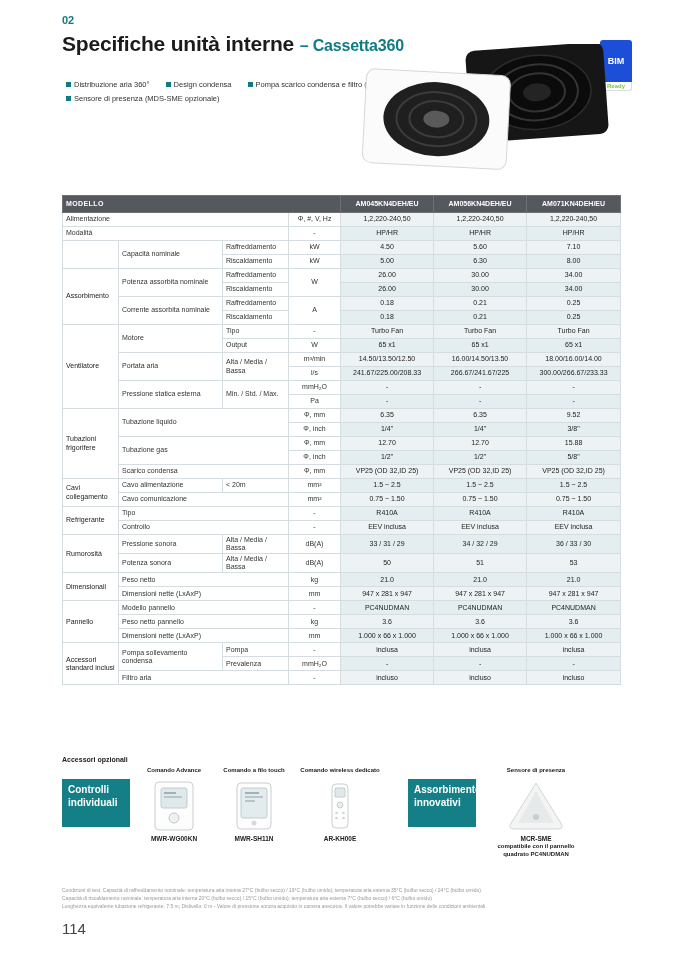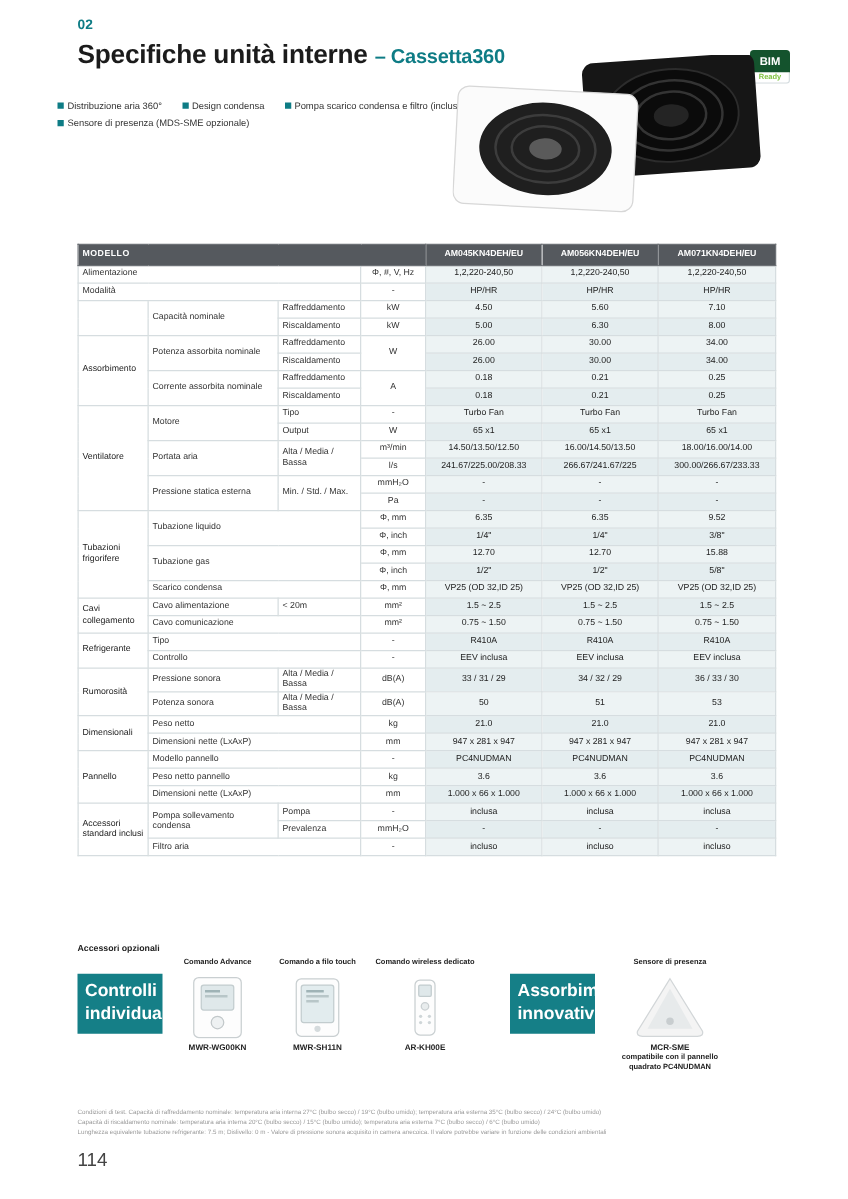--- a/index.html
+++ b/index.html
@@ -5,47 +5,47 @@
   html,body{margin:0;padding:0;}
   body{
     width:678px;height:959px;position:relative;background:#ffffff;
     font-family:"Liberation Sans", sans-serif;color:#222;overflow:hidden;
   }
   
   .kicker{position:absolute;left:62px;top:14px;font-size:11px;font-weight:bold;color:#0e7c85;}
   .page-title{position:absolute;left:62px;top:32px;font-size:21px;font-weight:bold;color:#1b1b1b;letter-spacing:-0.2px;}
   .page-title .suffix{font-size:16px;color:#0e7c85;font-weight:bold;}
   
-  .features{position:absolute;left:46px;top:80px;width:380px;font-size:7.5px;color:#333;}
+  .features{position:absolute;left:66px;top:80px;width:380px;font-size:7.5px;color:#333;}
   .feat-row{display:flex;margin-bottom:5px;}
   .feat{display:flex;align-items:center;margin-right:16px;white-space:nowrap;}
   .bullet{width:5px;height:5px;background:#0e7c85;display:inline-block;margin-right:3px;flex:0 0 auto;}
   
   .bim-badge{position:absolute;left:600px;top:40px;width:32px;text-align:center;}
-  .bim-top{background:#14532d;color:#fff;font-size:9px;font-weight:bold;padding:4px 0;border-radius:3px 3px 0 0;}
+  .bim-top{background:#1d4ed8;color:#fff;font-size:9px;font-weight:bold;padding:16px 0;border-radius:3px 3px 0 0;}
   .bim-bottom{background:#fff;border:1px solid #d6dde0;border-top:none;color:#7fc241;font-size:6px;font-weight:bold;padding:1px 0;border-radius:0 0 3px 3px;}
   
   .hero{position:absolute;left:362px;top:44px;width:248px;height:128px;}
   
   .spec-table{position:absolute;left:62px;top:195px;width:558px;border-collapse:collapse;table-layout:fixed;font-size:7px;}
   .spec-table th,.spec-table td{border:1px solid #d6dde0;padding:1px 3px;line-height:1.15;height:11px;overflow:hidden;}
   .spec-table thead th{background:#55595e;color:#fff;border-color:#6d7176;height:14px;font-size:7px;}
   .th-modello{text-align:left;letter-spacing:0.4px;}
   .th-model{text-align:center;font-weight:bold;}
   .cell-g,.cell-l,.cell-c{text-align:left;background:#fff;color:#333;vertical-align:middle;}
   .cell-g{color:#222;}
   .cell-u{text-align:center;background:#fff;color:#333;vertical-align:middle;}
   .cell-v{text-align:center;color:#222;vertical-align:middle;}
   .spec-table tbody tr:nth-child(odd) .cell-v{background:#edf3f4;}
   .spec-table tbody tr:nth-child(even) .cell-v{background:#e4edef;}
   
   .acc-section{position:absolute;left:62px;top:756px;width:558px;}
   .acc-title{font-size:7px;font-weight:bold;color:#222;margin-bottom:4px;}
   .acc-row{display:flex;align-items:flex-start;}
-  .acc-box{width:58px;height:38px;background:#157f87;color:#fff;font-size:14px;font-weight:bold;padding:5px 4px 5px 6px;margin-top:12px;line-height:1.25;flex:0 0 auto;}
+  .acc-box{width:58px;height:38px;background:#157f87;color:#fff;font-size:10px;font-weight:bold;padding:5px 4px 5px 6px;margin-top:12px;line-height:1.25;flex:0 0 auto;}
   .acc-box.box2{margin-left:26px;}
   .acc-item{display:flex;flex-direction:column;align-items:center;margin-left:8px;flex:0 0 auto;}
   .acc-item.w72{width:72px;} .acc-item.w84{width:84px;} .acc-item.w92{width:92px;margin-left:14px;}
   .acc-label{font-size:6px;font-weight:bold;color:#222;height:10px;white-space:nowrap;}
   .acc-img{height:58px;display:flex;align-items:center;justify-content:center;}
   .acc-model{font-size:6.5px;font-weight:bold;color:#222;text-align:center;line-height:1.3;}
   .acc-note{font-size:6px;font-weight:bold;color:#222;text-align:center;line-height:1.3;}
   
   .footnotes{position:absolute;left:62px;top:886px;width:540px;font-size:5px;color:#999;line-height:1.6;}
   .page-num{position:absolute;left:62px;top:920px;font-size:15px;color:#444;}

